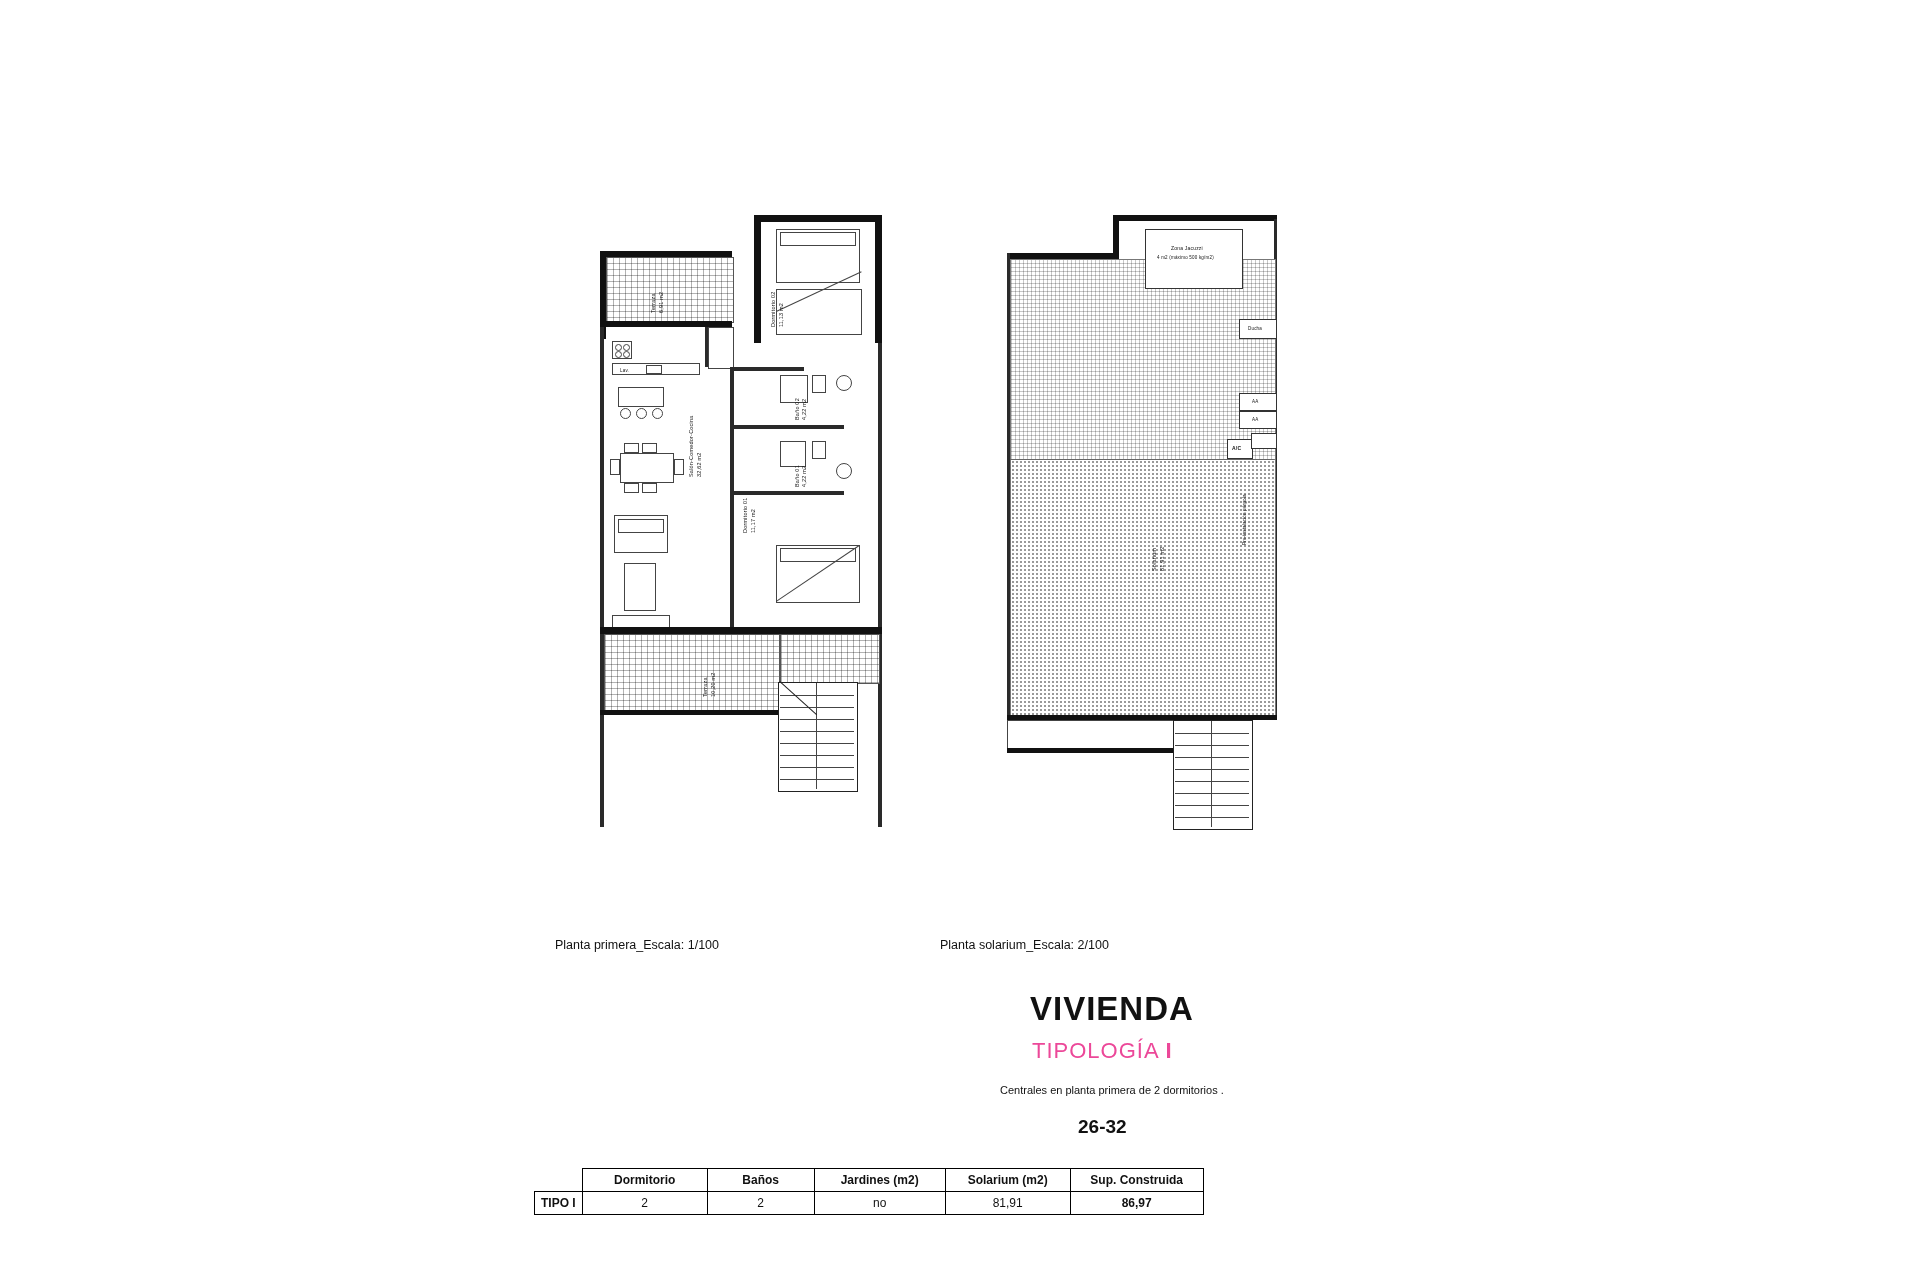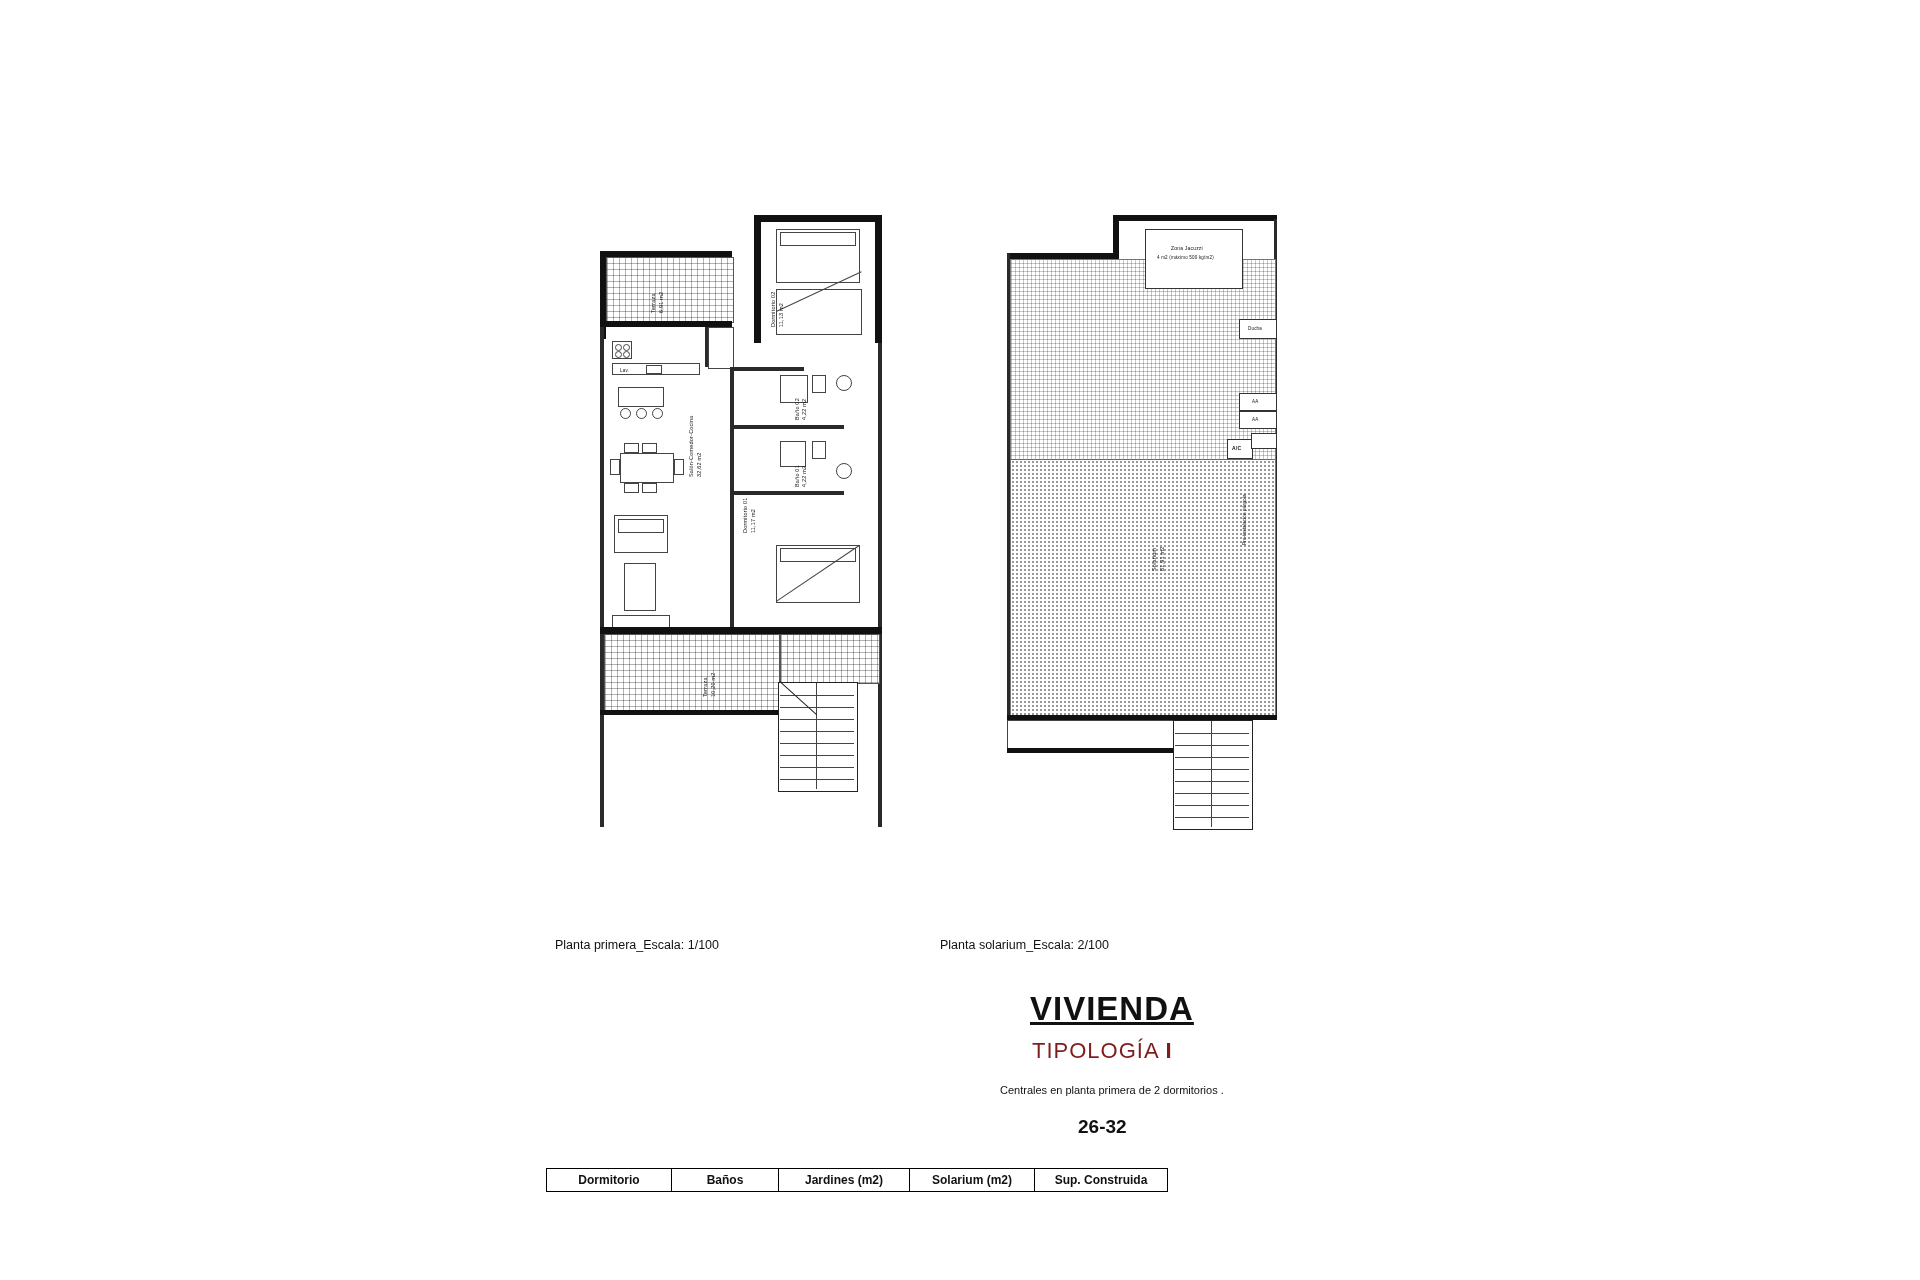--- a/index.html
+++ b/index.html
@@ -106,21 +106,21 @@
     font-size: 33px;
     font-weight: bold;
     letter-spacing: 1px;
     color: #111;
     white-space: nowrap;
   }
   .tipologia {
     position: absolute;
     font-size: 22px;
     letter-spacing: 1px;
-    color: #7f1d1d;
+    color: #ec4899;
     white-space: nowrap;
   }
   .tipologia b { font-weight: bold; }
   .subnote {
     position: absolute;
     font-size: 11px;
     color: #111;
     white-space: nowrap;
   }
   .numbers {
@@ -308,37 +308,45 @@
     <div class="line" style="left:190px; top:566px; width:74px; height:1px;"></div>
     <div class="line" style="left:190px; top:578px; width:74px; height:1px;"></div>
     <div class="line" style="left:190px; top:590px; width:74px; height:1px;"></div>
     <div class="line" style="left:190px; top:602px; width:74px; height:1px;"></div>
     <div class="line" style="left:226px; top:506px; width:1px; height:106px;"></div>
   </div>
 
   <div class="caption" style="left:940px; top:938px;">Planta solarium_Escala: 2/100</div>
 
 
-  <div class="vivienda-title" style="left:1030px; top:990px;text-decoration:underline;">VIVIENDA</div>
+  <div class="vivienda-title" style="left:1030px; top:990px;">VIVIENDA</div>
 
   <div class="tipologia" style="left:1032px; top:1038px;">
     <span>TIPOLOGÍA</span>
     <b>I</b>
   </div>
 
   <div class="subnote" style="left:1000px; top:1084px;">Centrales en planta primera de 2 dormitorios .</div>
 
   <div class="numbers" style="left:1078px; top:1116px;">26-32</div>
 
   <table class="surfaces" style="left:534px; top:1168px;">
     <tbody>
     <tr>
       <td class="blank"></td>
       <th style="width:112px;">Dormitorio</th>
       <th style="width:94px;">Baños</th>
       <th style="width:118px;">Jardines (m2)</th>
       <th style="width:112px;">Solarium (m2)</th>
       <th style="width:120px;">Sup. Construida</th>
     </tr>
+    <tr>
+      <td class="rowhead">TIPO I</td>
+      <td>2</td>
+      <td>2</td>
+      <td>no</td>
+      <td>81,91</td>
+      <td class="bold">86,97</td>
+    </tr>
   </tbody>
     </table>
 
 </div>
 
 </body></html>

